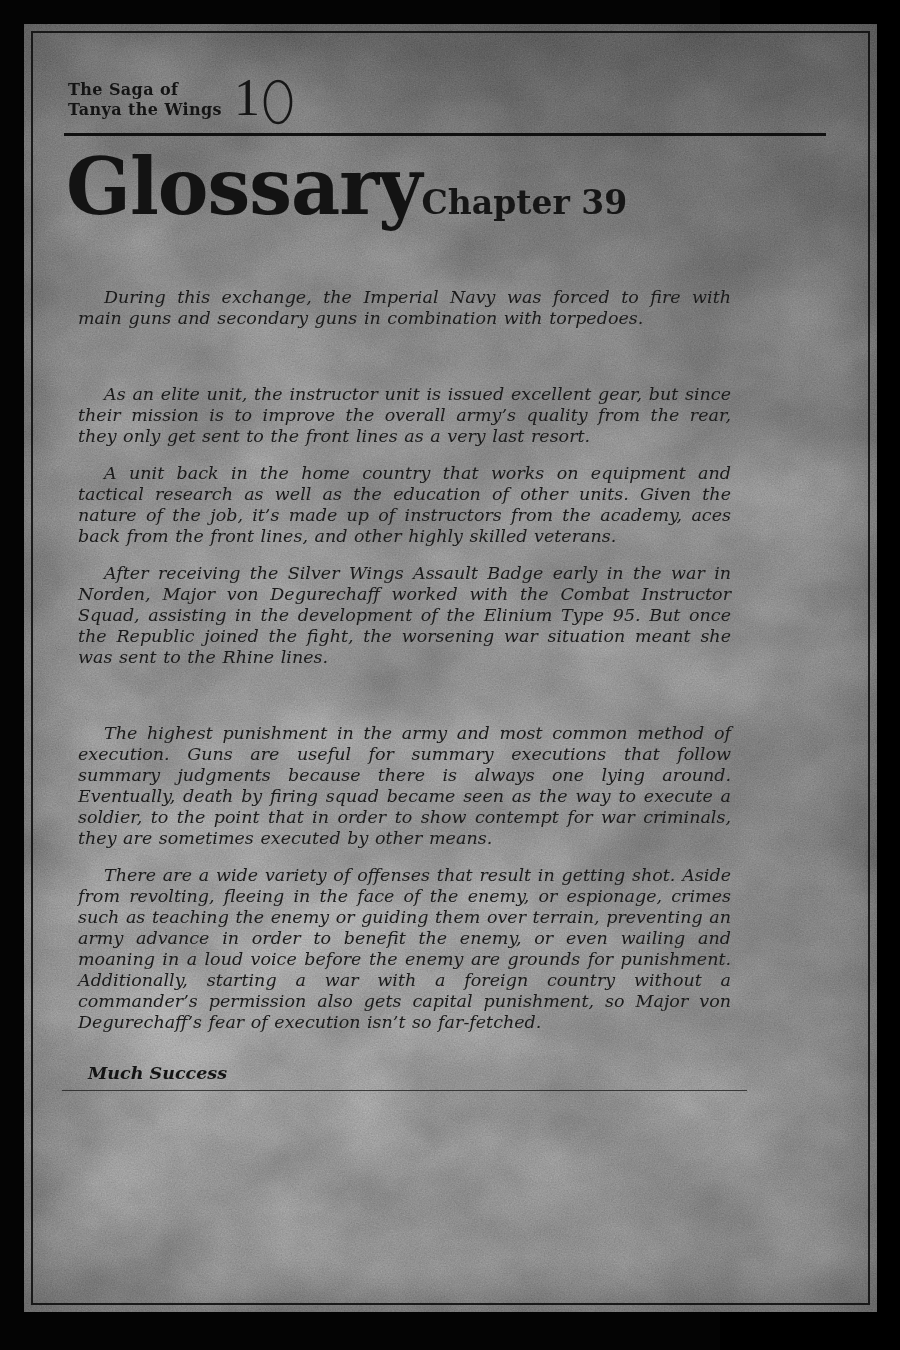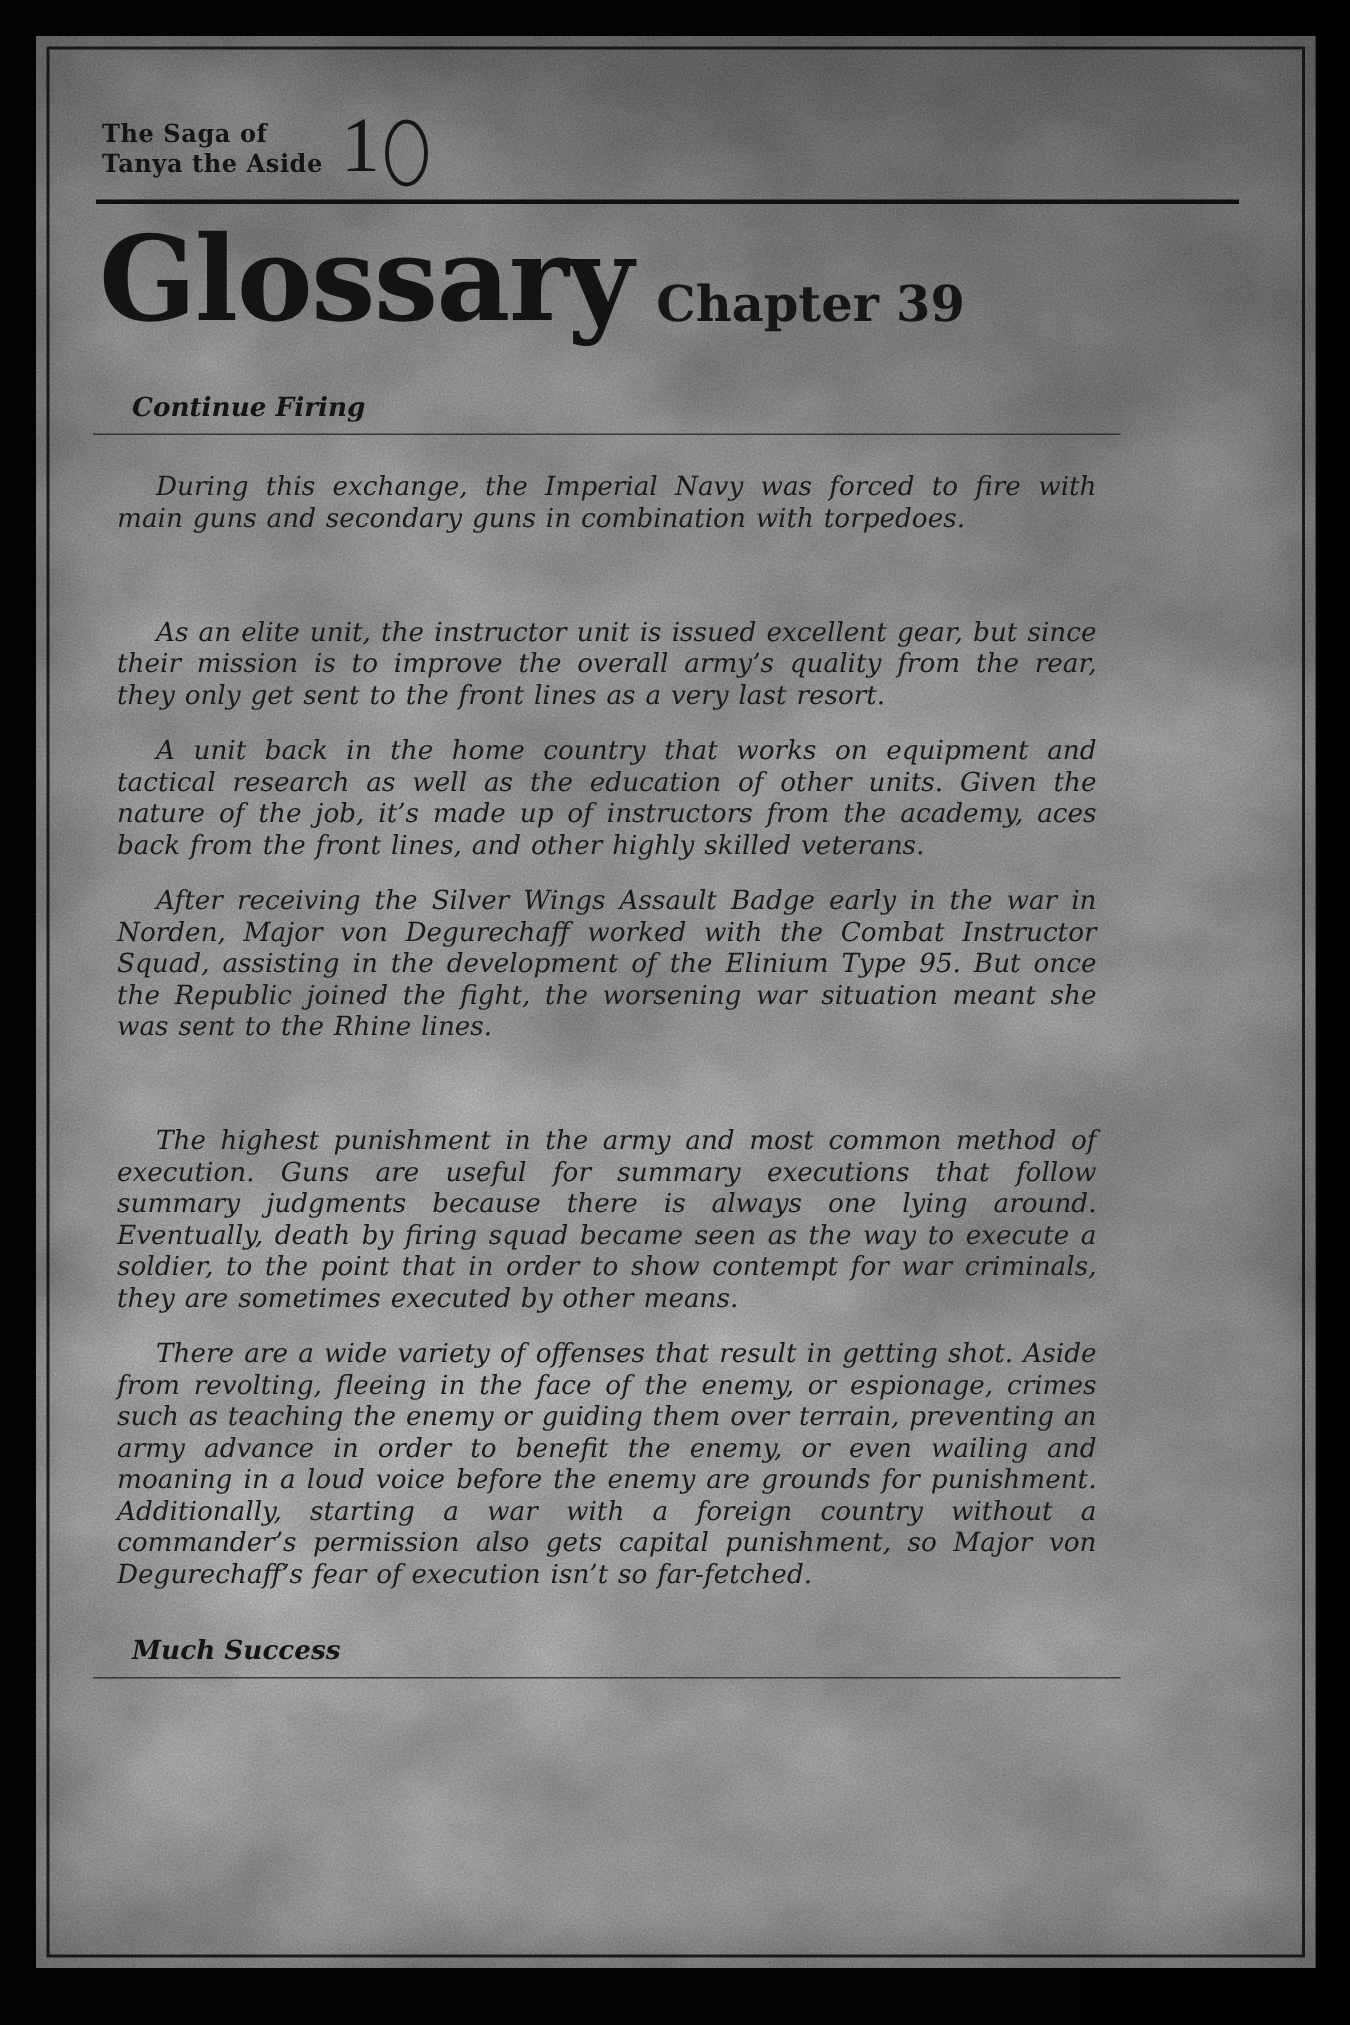--- a/index.html
+++ b/index.html
@@ -81,21 +81,21 @@
     letter-spacing: -1px;
     color: #131313;
     transform: scaleY(1.03);
     transform-origin: left bottom;
   }
   .chapter-label {
     font-weight: bold;
     font-size: 33px;
     letter-spacing: 0px;
     color: #161616;
-    margin-left: 16px;
+    margin-left: 0;
   }
   
   .entries { margin-top: 34px; }
   .entry + .entry { margin-top: 30px; }
   .entry-term {
     font-size: 17.5px;
     font-weight: bold;
     font-style: italic;
     color: #141414;
     padding: 0 0 7px 26px;
@@ -140,40 +140,39 @@
     </svg>
 
     <div class="page-frame"></div>
 
     <div class="content">
 
       <header>
         <div class="brand-row">
           <div class="brand-lines">
             <div>The Saga of</div>
-            <div>Tanya the Aside</div>
+            <div>Tanya the Wings</div>
           </div>
           <div class="volume-wrap">
             <span class="volume-one">1</span>
             <svg class="volume-zero" width="32" height="48" viewBox="0 0 32 48">
               <ellipse cx="16" cy="24" rx="13" ry="21" fill="none" stroke="#161616" stroke-width="2.6"></ellipse>
             </svg>
           </div>
         </div>
         <div class="header-rule"></div>
         <div class="title-row">
           <span class="glossary-title">Glossary</span>
           <span class="chapter-label">Chapter 39</span>
         </div>
       </header>
 
       <div class="entries">
 
         <section class="entry">
-          <div class="entry-term">Continue Firing</div>
           <div class="entry-body">
             <p>During this exchange, the Imperial Navy was forced to fire with main guns and secondary guns in combination with torpedoes.</p>
           </div>
         </section>
 
         <section class="entry">
           <div class="entry-body">
             <p>As an elite unit, the instructor unit is issued excellent gear, but since their mission is to improve the overall army’s quality from the rear, they only get sent to the front lines as a very last resort.</p>
             <p>A unit back in the home country that works on equipment and tactical research as well as the education of other units. Given the nature of the job, it’s made up of instructors from the academy, aces back from the front lines, and other highly skilled veterans.</p>
             <p>After receiving the Silver Wings Assault Badge early in the war in Norden, Major von Degurechaff worked with the Combat Instructor Squad, assisting in the development of the Elinium Type 95. But once the Republic joined the fight, the worsening war situation meant she was sent to the Rhine lines.</p>

